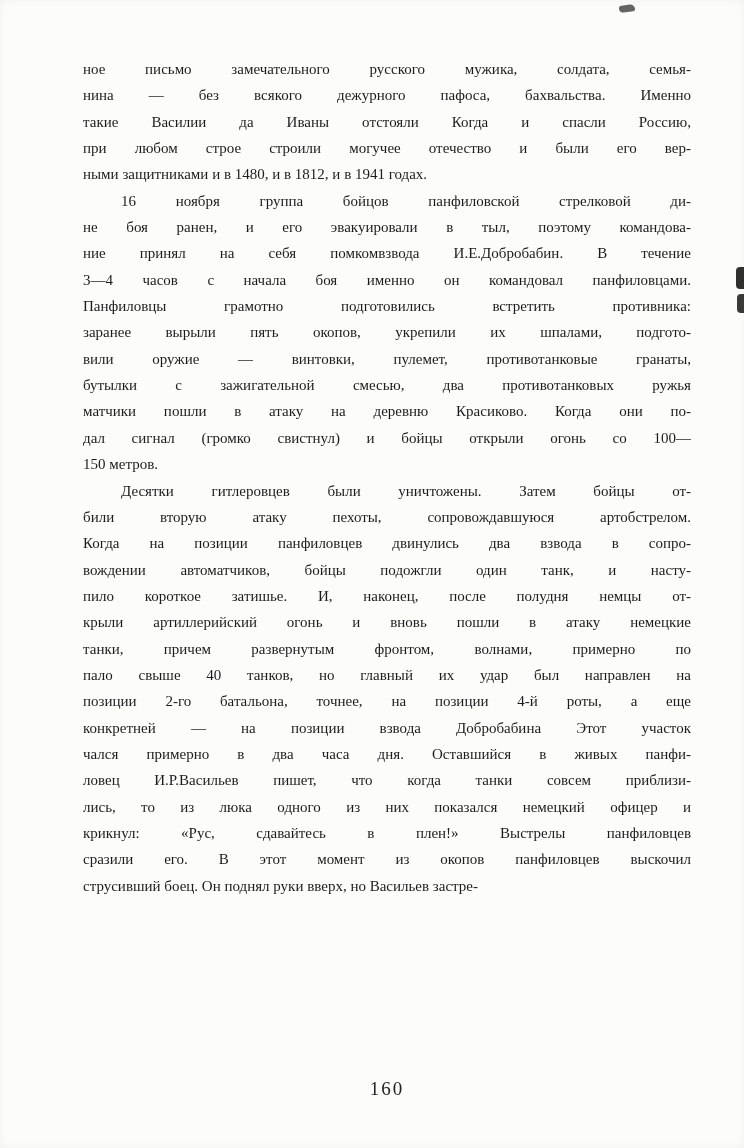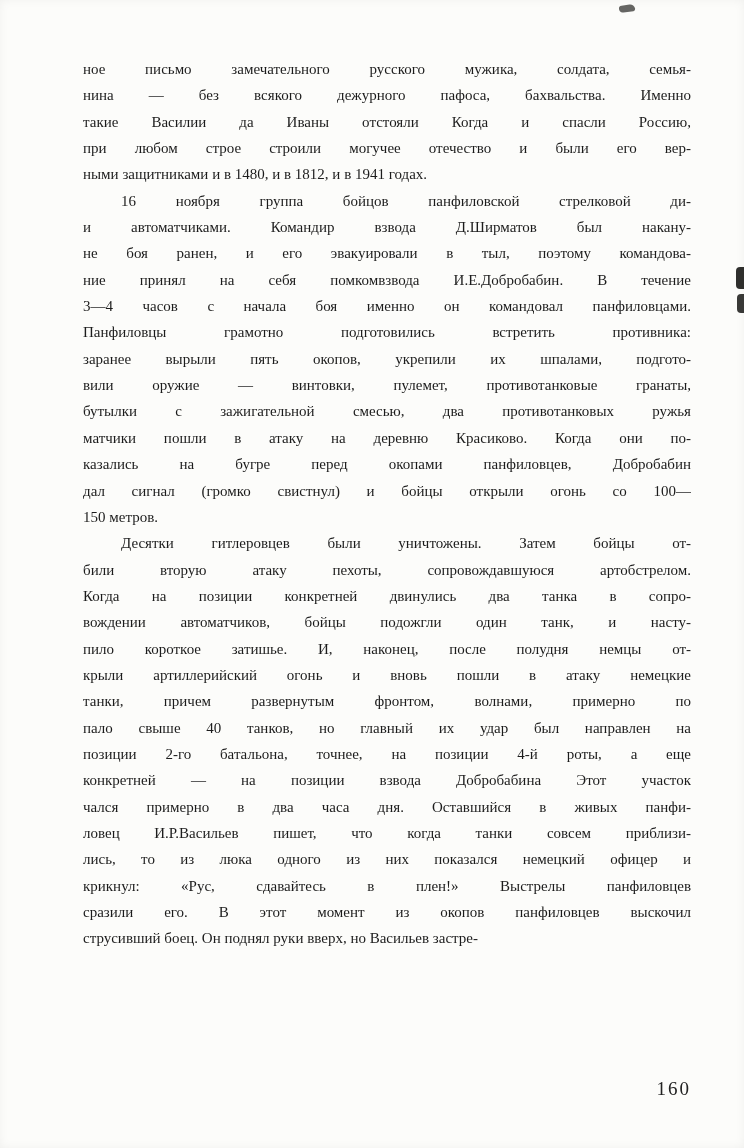--- a/index.html
+++ b/index.html
@@ -36,21 +36,21 @@
   }
   .line.indent { text-indent: 38px; }
   .line.last {
     text-align-last: left;
   }
   .page-number {
     position: absolute;
     left: 83px;
     top: 1078px;
     width: 608px;
-    text-align: right;
+    text-align: center;
     font-size: 19px;
     letter-spacing: 2px;
     color: #222;
   }
   
   .artifact-top {
     position: absolute;
     left: 619px;
     top: 5px;
     width: 16px;
@@ -90,37 +90,35 @@
   <div class="text-block" style="color: rgb(28, 28, 28);">
       <div class="paragraph">
         <div class="line">ное письмо замечательного русского мужика, солдата, семья-</div>
         <div class="line">нина — без всякого дежурного пафоса, бахвальства. Именно</div>
         <div class="line">такие Василии да Иваны отстояли Когда и спасли Россию,</div>
         <div class="line">при любом строе строили могучее отечество и были его вер-</div>
         <div class="line last">ными защитниками и в 1480, и в 1812, и в 1941 годах.</div>
       </div>
       <div class="paragraph">
         <div class="line indent">16 ноября группа бойцов панфиловской стрелковой ди-</div>
-        <div class="line">и автоматчиками. Командир взвода Д.Ширматов был накану-</div>
         <div class="line">не боя ранен, и его эвакуировали в тыл, поэтому командова-</div>
         <div class="line">ние принял на себя помкомвзвода И.Е.Добробабин. В течение</div>
         <div class="line">3—4 часов с начала боя именно он командовал панфиловцами.</div>
         <div class="line">Панфиловцы грамотно подготовились встретить противника:</div>
         <div class="line">заранее вырыли пять окопов, укрепили их шпалами, подгото-</div>
         <div class="line">вили оружие — винтовки, пулемет, противотанковые гранаты,</div>
         <div class="line">бутылки с зажигательной смесью, два противотанковых ружья</div>
         <div class="line">матчики пошли в атаку на деревню Красиково. Когда они по-</div>
-        <div class="line">казались на бугре перед окопами панфиловцев, Добробабин</div>
         <div class="line">дал сигнал (громко свистнул) и бойцы открыли огонь со 100—</div>
         <div class="line last">150 метров.</div>
       </div>
       <div class="paragraph">
         <div class="line indent">Десятки гитлеровцев были уничтожены. Затем бойцы от-</div>
         <div class="line">били вторую атаку пехоты, сопровождавшуюся артобстрелом.</div>
-        <div class="line">Когда на позиции конкретней двинулись два танка в сопро-</div>
+        <div class="line">Когда на позиции панфиловцев двинулись два взвода в сопро-</div>
         <div class="line">вождении автоматчиков, бойцы подожгли один танк, и насту-</div>
         <div class="line">пило короткое затишье. И, наконец, после полудня немцы от-</div>
         <div class="line">крыли артиллерийский огонь и вновь пошли в атаку немецкие</div>
         <div class="line">танки, причем развернутым фронтом, волнами, примерно по</div>
         <div class="line">пало свыше 40 танков, но главный их удар был направлен на</div>
         <div class="line">позиции 2-го батальона, точнее, на позиции 4-й роты, а еще</div>
         <div class="line">конкретней — на позиции взвода Добробабина Этот участок</div>
         <div class="line">чался примерно в два часа дня. Оставшийся в живых панфи-</div>
         <div class="line">ловец И.Р.Васильев пишет, что когда танки совсем приблизи-</div>
         <div class="line">лись, то из люка одного из них показался немецкий офицер и</div>

